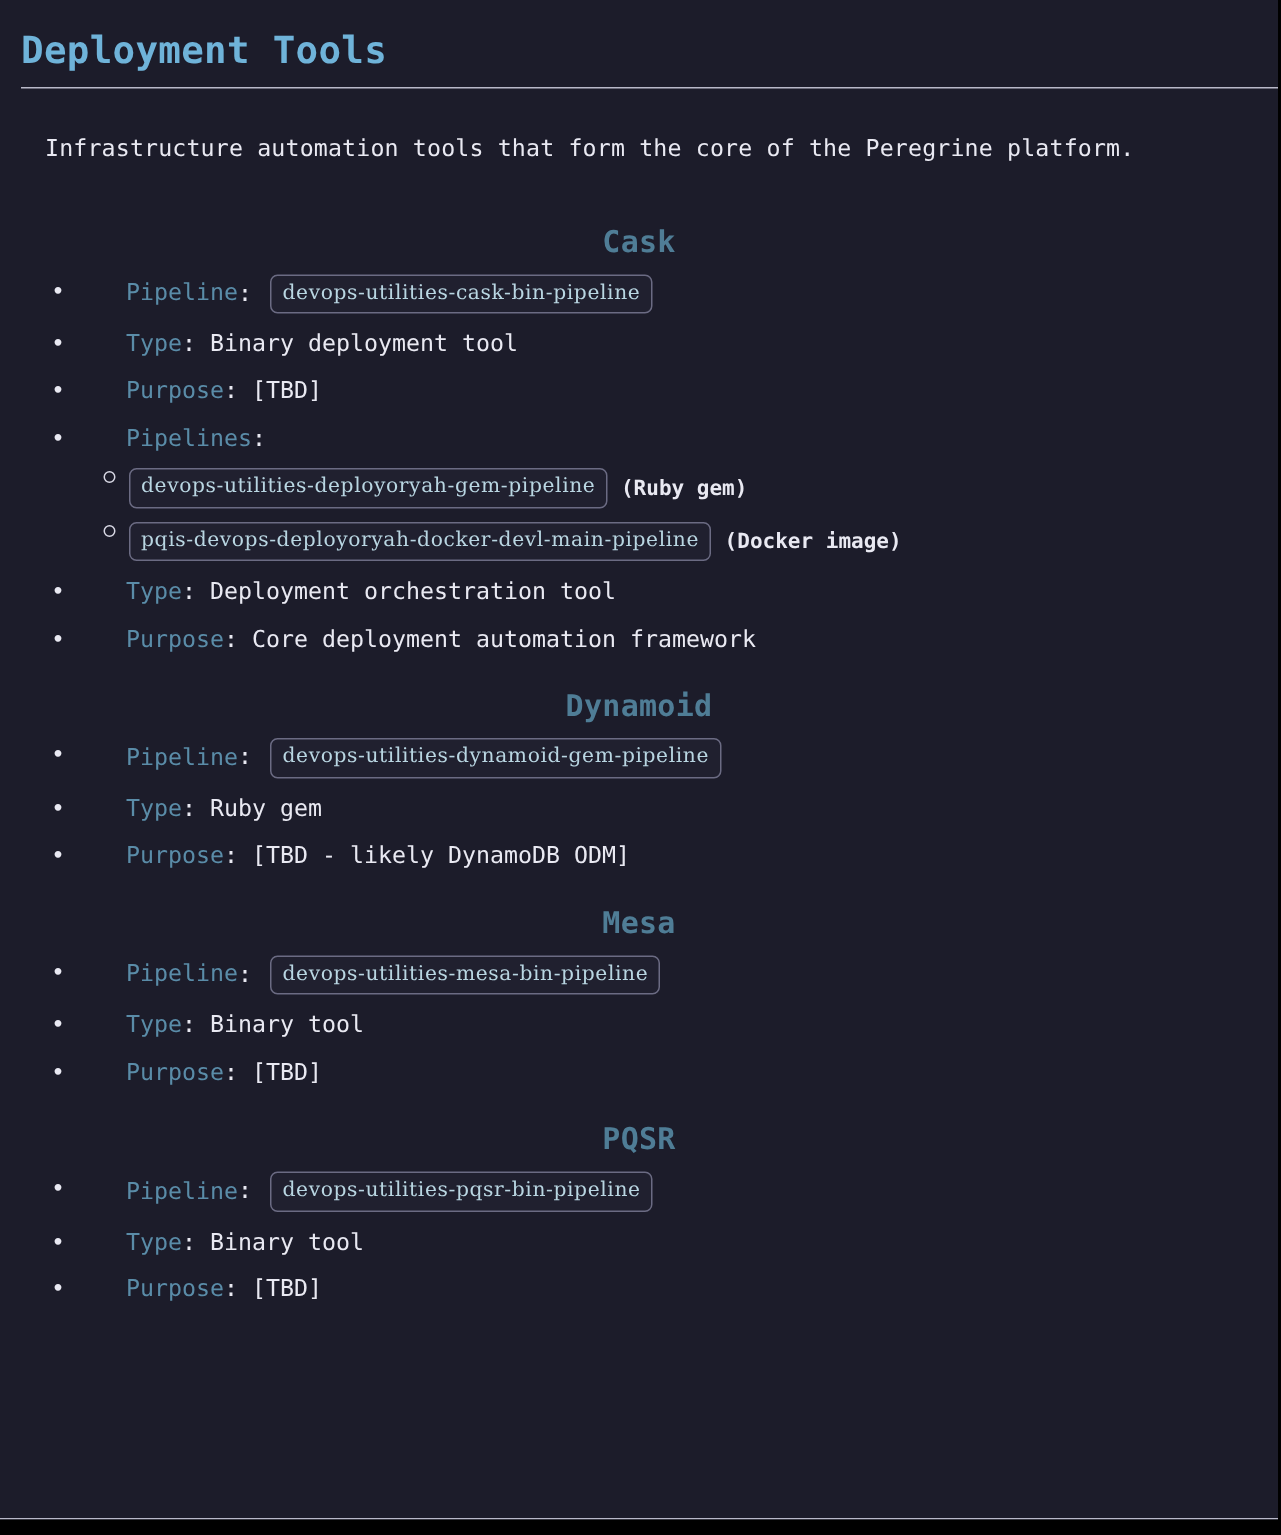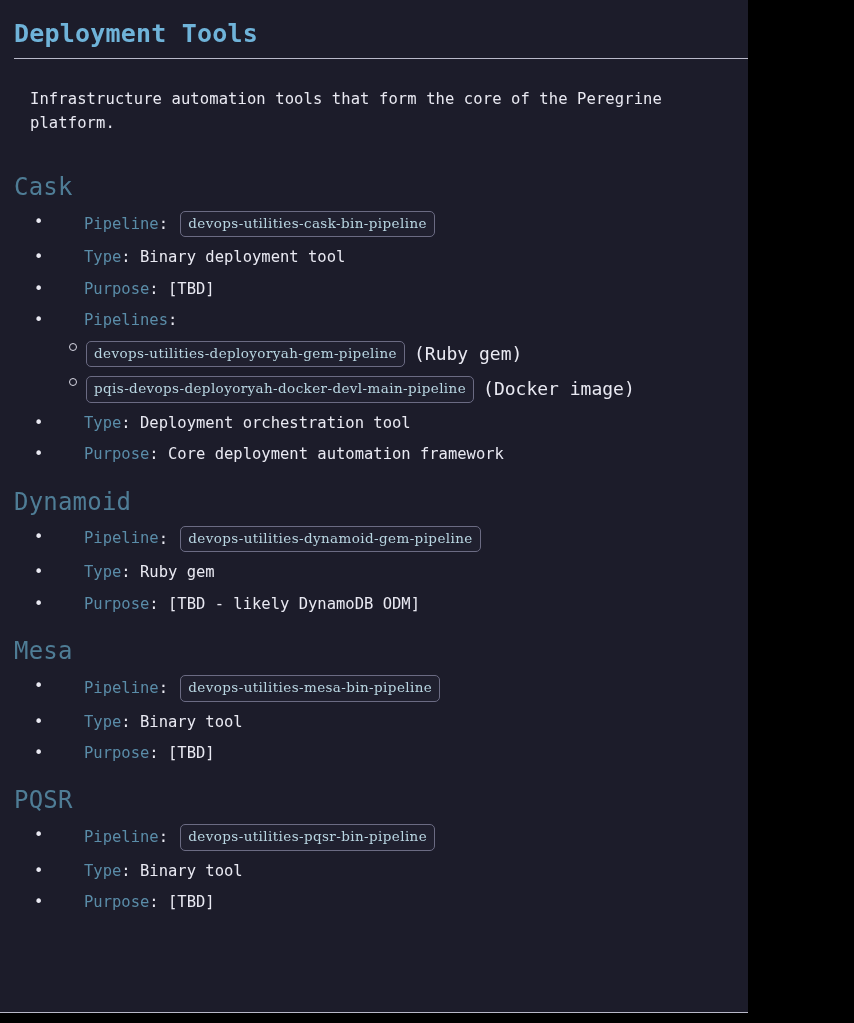--- a/index.html
+++ b/index.html
@@ -10,21 +10,21 @@
   }
   body {
     width: 854px;
     height: 1023px;
     overflow: hidden;
     font-family: "DejaVu Sans Mono", "Liberation Mono", monospace;
   }
 
   .page {
     position: relative;
-    width: 748px;
+    width: 852px;
     height: 1013px;
     background: #1c1c2a;
     box-sizing: border-box;
     padding: 0 14px;
     overflow: hidden;
   }
 
   
   .doc-title {
     margin: 0;
@@ -50,25 +50,26 @@
     padding: 13px 0 0 0;
     font-size: 15.5px;
     line-height: 1.5;
     color: #e9e9f2;
     letter-spacing: 0.1px;
   }
 
   .section-title {
     margin: 0;
     padding: 21px 0 0 0;
-    font-size: 24px;
+    font-size: 20px;
     line-height: 1.25;
-    font-weight: 400;
+    font-weight: 700;
     color: #4f7d96;
     letter-spacing: 0.2px;
+    text-align: center;
   }
 
   
   ul.items {
     list-style: none;
     margin: 0;
     padding: 0;
   }
   ul.items > li.item {
     position: relative;
@@ -120,23 +121,24 @@
     color: #5a8ca8;
     margin-left: 34px;
   }
 
   .value {
     color: #e9e9f2;
   }
 
   .note {
     color: #e9e9f2;
-    font-size: 18px;
+    font-size: 14px;
     margin-left: 9px;
     white-space: nowrap;
+    font-weight: bold;
   }
 
   
   code.chip {
     display: inline-block;
     font-family: "DejaVu Serif", "Liberation Serif", serif;
     font-size: 13.5px;
     line-height: 1;
     color: #b9d6e2;
     background: #20202f;

